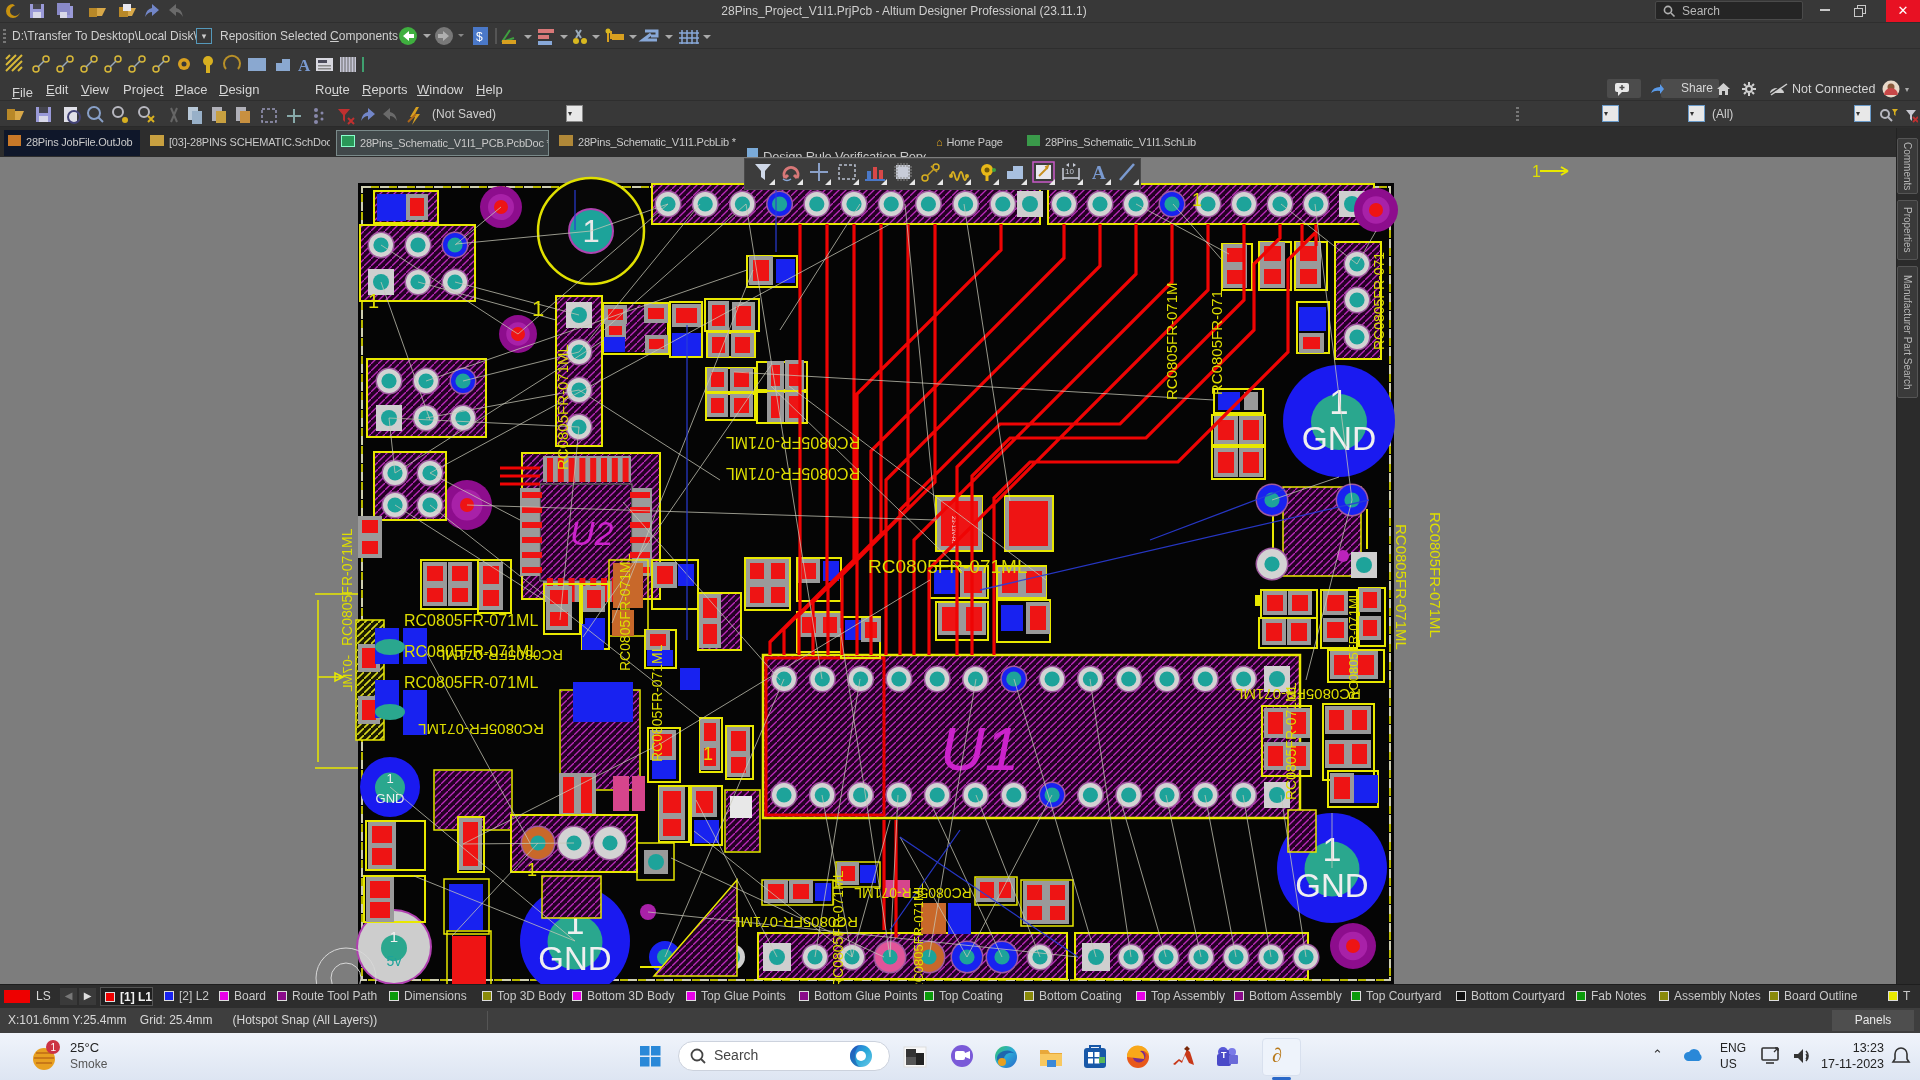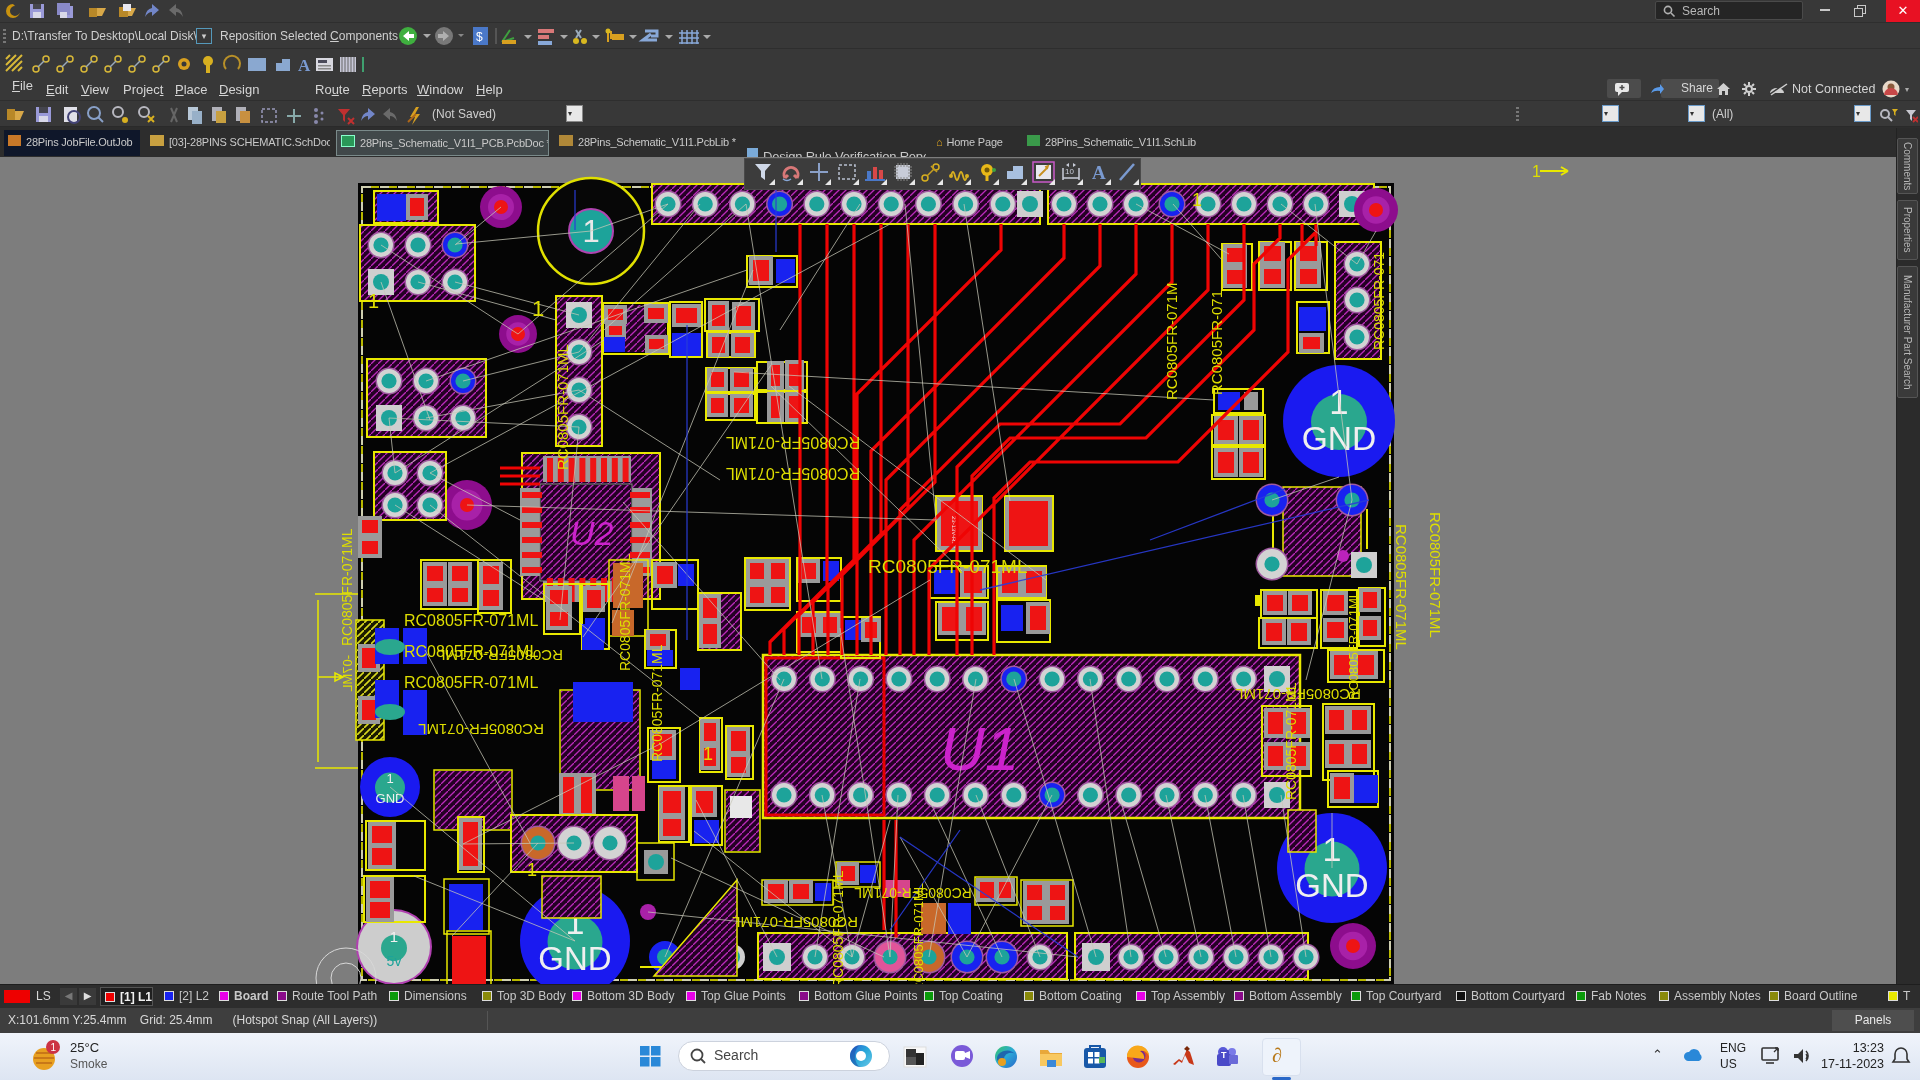--- a/index.html
+++ b/index.html
@@ -18,20 +18,21 @@
       <rect x="29" y="1" width="13" height="12" fill="#8a8ac8"></rect>
       <rect x="32" y="10" width="7" height="6" fill="#d8d8e8"></rect>
 <path d="M62 14 l4 -8 h12 l-4 8 z" fill="#d8a848"></path>
       <rect x="61" y="6" width="8" height="9" fill="#b88828"></rect>
 <path d="M92 14 l4 -8 h12 l-4 8 z" fill="#d8a848"></path>
       <rect x="91" y="5" width="9" height="10" fill="#b88828"></rect>
       <rect x="95" y="2" width="8" height="7" fill="#e8e8f0"></rect>
 <path d="M124 6 q-6 1 -7 9 q3 -5 7 -5 l0 4 7 -6 -7 -6 z" fill="#7286c8"></path>
 <path d="M148 6 q6 1 7 9 q-3 -5 -7 -5 l0 4 -7 -6 7 -6 z" fill="#6a6a6a"></path>
 </svg>
+<div class="abs t" style="left:0;width:1808px;top:4px;text-align:center;">28Pins_Project_V1I1.PrjPcb - Altium Designer Professional (23.11.1)</div>
 <div class="abs" style="left:1655px;top:1px;width:148px;height:19px;background:#252525;border:1px solid #4a4a4a;border-radius:2px;"></div>
 <svg class="abs" style="left:1663px;top:5px" width="13" height="13">
       <circle cx="5" cy="5" r="3.6" fill="none" stroke="#b0b0b0" stroke-width="1.6"></circle>
       <path d="M8 8 l3.5 3.5" stroke="#b0b0b0" stroke-width="1.6"></path>
     </svg>
 <div class="abs" style="left:1682px;top:4px;color:#b8b8b8;font-size:12px;">Search</div>
 <div class="abs" style="left:1820px;top:9px;width:10px;height:2px;background:#c8c8c8;"></div>
 <div class="abs" style="left:1857px;top:5px;width:9px;height:9px;border:1px solid #c8c8c8;background:#383838;"></div>
 <div class="abs" style="left:1854px;top:8px;width:9px;height:9px;border:1px solid #c8c8c8;background:#383838;"></div>
 <div class="abs" style="left:1886px;top:0;width:34px;height:22px;background:#e81123;color:#fff;font-size:13px;text-align:center;line-height:21px;">✕</div>
@@ -123,21 +124,21 @@
       <rect x="314" y="15" width="13" height="1.5" fill="#888"></rect>
 <rect x="336" y="4" width="16" height="15" fill="#c8c8d8"></rect>
       <g stroke="#666" stroke-width="1">
         <path d="M338 4 v15 M341 4 v15 M344 4 v15 M347 4 v15 M350 4 v15"></path>
       </g>
 <rect x="358" y="4" width="17" height="15" fill="#3fa06f"></rect>
       <rect x="361" y="7" width="11" height="9" fill="#e8e8b0"></rect>
 </svg>
 </div>
 <div class="bar" style="top:78px;height:22px;background:#383838;">
-<div class="abs" style="left:12px;top:0;color:#d5d5d5;font-size:13px;"><u>F</u>ile</div>
+<div class="abs" style="left:12px;top:7px;color:#d5d5d5;font-size:13px;"><u>F</u>ile</div>
 <div class="abs" style="left:46px;top:4px;color:#d5d5d5;font-size:13px;"><u>E</u>dit</div>
 <div class="abs" style="left:81px;top:4px;color:#d5d5d5;font-size:13px;"><u>V</u>iew</div>
 <div class="abs" style="left:123px;top:4px;color:#d5d5d5;font-size:13px;">Projec<u>t</u></div>
 <div class="abs" style="left:175px;top:4px;color:#d5d5d5;font-size:13px;"><u>P</u>lace</div>
 <div class="abs" style="left:219px;top:4px;color:#d5d5d5;font-size:13px;"><u>D</u>esign</div>
 <div class="abs" style="left:272px;top:4px;color:#d5d5d5;font-size:13px;margin-top:31px;"><u>T</u>ools</div>
 <div class="abs" style="left:315px;top:4px;color:#d5d5d5;font-size:13px;">Ro<u>u</u>te</div>
 <div class="abs" style="left:362px;top:4px;color:#d5d5d5;font-size:13px;"><u>R</u>eports</div>
 <div class="abs" style="left:417px;top:4px;color:#d5d5d5;font-size:13px;"><u>W</u>indow</div>
 <div class="abs" style="left:476px;top:4px;color:#d5d5d5;font-size:13px;"><u>H</u>elp</div>
@@ -1090,21 +1091,21 @@
 <div class="abs" style="left:1897px;top:138px;width:21px;height:56px;background:#3a3a3a;border:1px solid #555;border-radius:2px;color:#b8b8b8;font-size:10px;writing-mode:vertical-rl;text-align:center;overflow:hidden;line-height:19px;">Comments</div>
 <div class="abs" style="left:1897px;top:200px;width:21px;height:60px;background:#3a3a3a;border:1px solid #555;border-radius:2px;color:#b8b8b8;font-size:10px;writing-mode:vertical-rl;text-align:center;overflow:hidden;line-height:19px;">Properties</div>
 <div class="abs" style="left:1897px;top:266px;width:21px;height:132px;background:#3a3a3a;border:1px solid #555;border-radius:2px;color:#b8b8b8;font-size:10px;writing-mode:vertical-rl;text-align:center;overflow:hidden;line-height:19px;">Manufacturer Part Search</div>
 <div class="bar" style="top:984px;height:24px;background:#2d2d2d;border-top:1px solid #1e1e1e;">
 <div class="abs" style="left:4px;top:5px;width:26px;height:13px;background:#ee0000;"></div>
 <div class="abs" style="left:36px;top:4px;color:#d8d8d8;font-size:12px;">LS</div>
 <div class="abs" style="left:60px;top:3px;width:17px;height:17px;background:#3a3a3a;color:#777;font-size:10px;text-align:center;line-height:16px;">◀</div>
 <div class="abs" style="left:79px;top:3px;width:17px;height:17px;background:#3a3a3a;color:#ddd;font-size:10px;text-align:center;line-height:16px;">▶</div>
 <div class="abs" style="left:100px;top:2px;height:19px;background:#1f1f1f;border:1px solid #555;color:#f0f0f0;font-size:12px;font-weight:bold;line-height:19px;white-space:nowrap;"><span style="display:inline-block;width:10px;height:10px;background:#ee0000;border:1px solid #ddd;margin:0 5px 0 4px;vertical-align:-1px;"></span>[1] L1</div>
 <div class="abs" style="left:160px;top:2px;height:19px;color:#c8c8c8;font-size:12px;font-weight:normal;line-height:19px;white-space:nowrap;"><span style="display:inline-block;width:10px;height:10px;background:#1822f0;border:1px solid #ddd;margin:0 5px 0 4px;vertical-align:-1px;"></span>[2] L2</div>
-<div class="abs" style="left:215px;top:2px;height:19px;color:#c8c8c8;font-size:12px;font-weight:bold;line-height:19px;white-space:nowrap;"><span style="display:inline-block;width:10px;height:10px;background:#e800e8;border:1px solid #ddd;margin:0 5px 0 4px;vertical-align:-1px;"></span>Board</div>
+<div class="abs" style="left:215px;top:2px;height:19px;color:#c8c8c8;font-size:12px;font-weight:normal;line-height:19px;white-space:nowrap;"><span style="display:inline-block;width:10px;height:10px;background:#e800e8;border:1px solid #ddd;margin:0 5px 0 4px;vertical-align:-1px;"></span>Board</div>
 <div class="abs" style="left:273px;top:2px;height:19px;color:#c8c8c8;font-size:12px;font-weight:normal;line-height:19px;white-space:nowrap;"><span style="display:inline-block;width:10px;height:10px;background:#8a0a8a;border:1px solid #ddd;margin:0 5px 0 4px;vertical-align:-1px;"></span>Route Tool Path</div>
 <div class="abs" style="left:385px;top:2px;height:19px;color:#c8c8c8;font-size:12px;font-weight:normal;line-height:19px;white-space:nowrap;"><span style="display:inline-block;width:10px;height:10px;background:#0a9a0a;border:1px solid #ddd;margin:0 5px 0 4px;vertical-align:-1px;"></span>Dimensions</div>
 <div class="abs" style="left:478px;top:2px;height:19px;color:#c8c8c8;font-size:12px;font-weight:normal;line-height:19px;white-space:nowrap;"><span style="display:inline-block;width:10px;height:10px;background:#8a8a0a;border:1px solid #ddd;margin:0 5px 0 4px;vertical-align:-1px;"></span>Top 3D Body</div>
 <div class="abs" style="left:568px;top:2px;height:19px;color:#c8c8c8;font-size:12px;font-weight:normal;line-height:19px;white-space:nowrap;"><span style="display:inline-block;width:10px;height:10px;background:#e800e8;border:1px solid #ddd;margin:0 5px 0 4px;vertical-align:-1px;"></span>Bottom 3D Body</div>
 <div class="abs" style="left:682px;top:2px;height:19px;color:#c8c8c8;font-size:12px;font-weight:normal;line-height:19px;white-space:nowrap;"><span style="display:inline-block;width:10px;height:10px;background:#e800e8;border:1px solid #ddd;margin:0 5px 0 4px;vertical-align:-1px;"></span>Top Glue Points</div>
 <div class="abs" style="left:795px;top:2px;height:19px;color:#c8c8c8;font-size:12px;font-weight:normal;line-height:19px;white-space:nowrap;"><span style="display:inline-block;width:10px;height:10px;background:#8a0a8a;border:1px solid #ddd;margin:0 5px 0 4px;vertical-align:-1px;"></span>Bottom Glue Points</div>
 <div class="abs" style="left:920px;top:2px;height:19px;color:#c8c8c8;font-size:12px;font-weight:normal;line-height:19px;white-space:nowrap;"><span style="display:inline-block;width:10px;height:10px;background:#0a9a0a;border:1px solid #ddd;margin:0 5px 0 4px;vertical-align:-1px;"></span>Top Coating</div>
 <div class="abs" style="left:1020px;top:2px;height:19px;color:#c8c8c8;font-size:12px;font-weight:normal;line-height:19px;white-space:nowrap;"><span style="display:inline-block;width:10px;height:10px;background:#8a8a0a;border:1px solid #ddd;margin:0 5px 0 4px;vertical-align:-1px;"></span>Bottom Coating</div>
 <div class="abs" style="left:1132px;top:2px;height:19px;color:#c8c8c8;font-size:12px;font-weight:normal;line-height:19px;white-space:nowrap;"><span style="display:inline-block;width:10px;height:10px;background:#e800e8;border:1px solid #ddd;margin:0 5px 0 4px;vertical-align:-1px;"></span>Top Assembly</div>
 <div class="abs" style="left:1230px;top:2px;height:19px;color:#c8c8c8;font-size:12px;font-weight:normal;line-height:19px;white-space:nowrap;"><span style="display:inline-block;width:10px;height:10px;background:#8a0a8a;border:1px solid #ddd;margin:0 5px 0 4px;vertical-align:-1px;"></span>Bottom Assembly</div>

